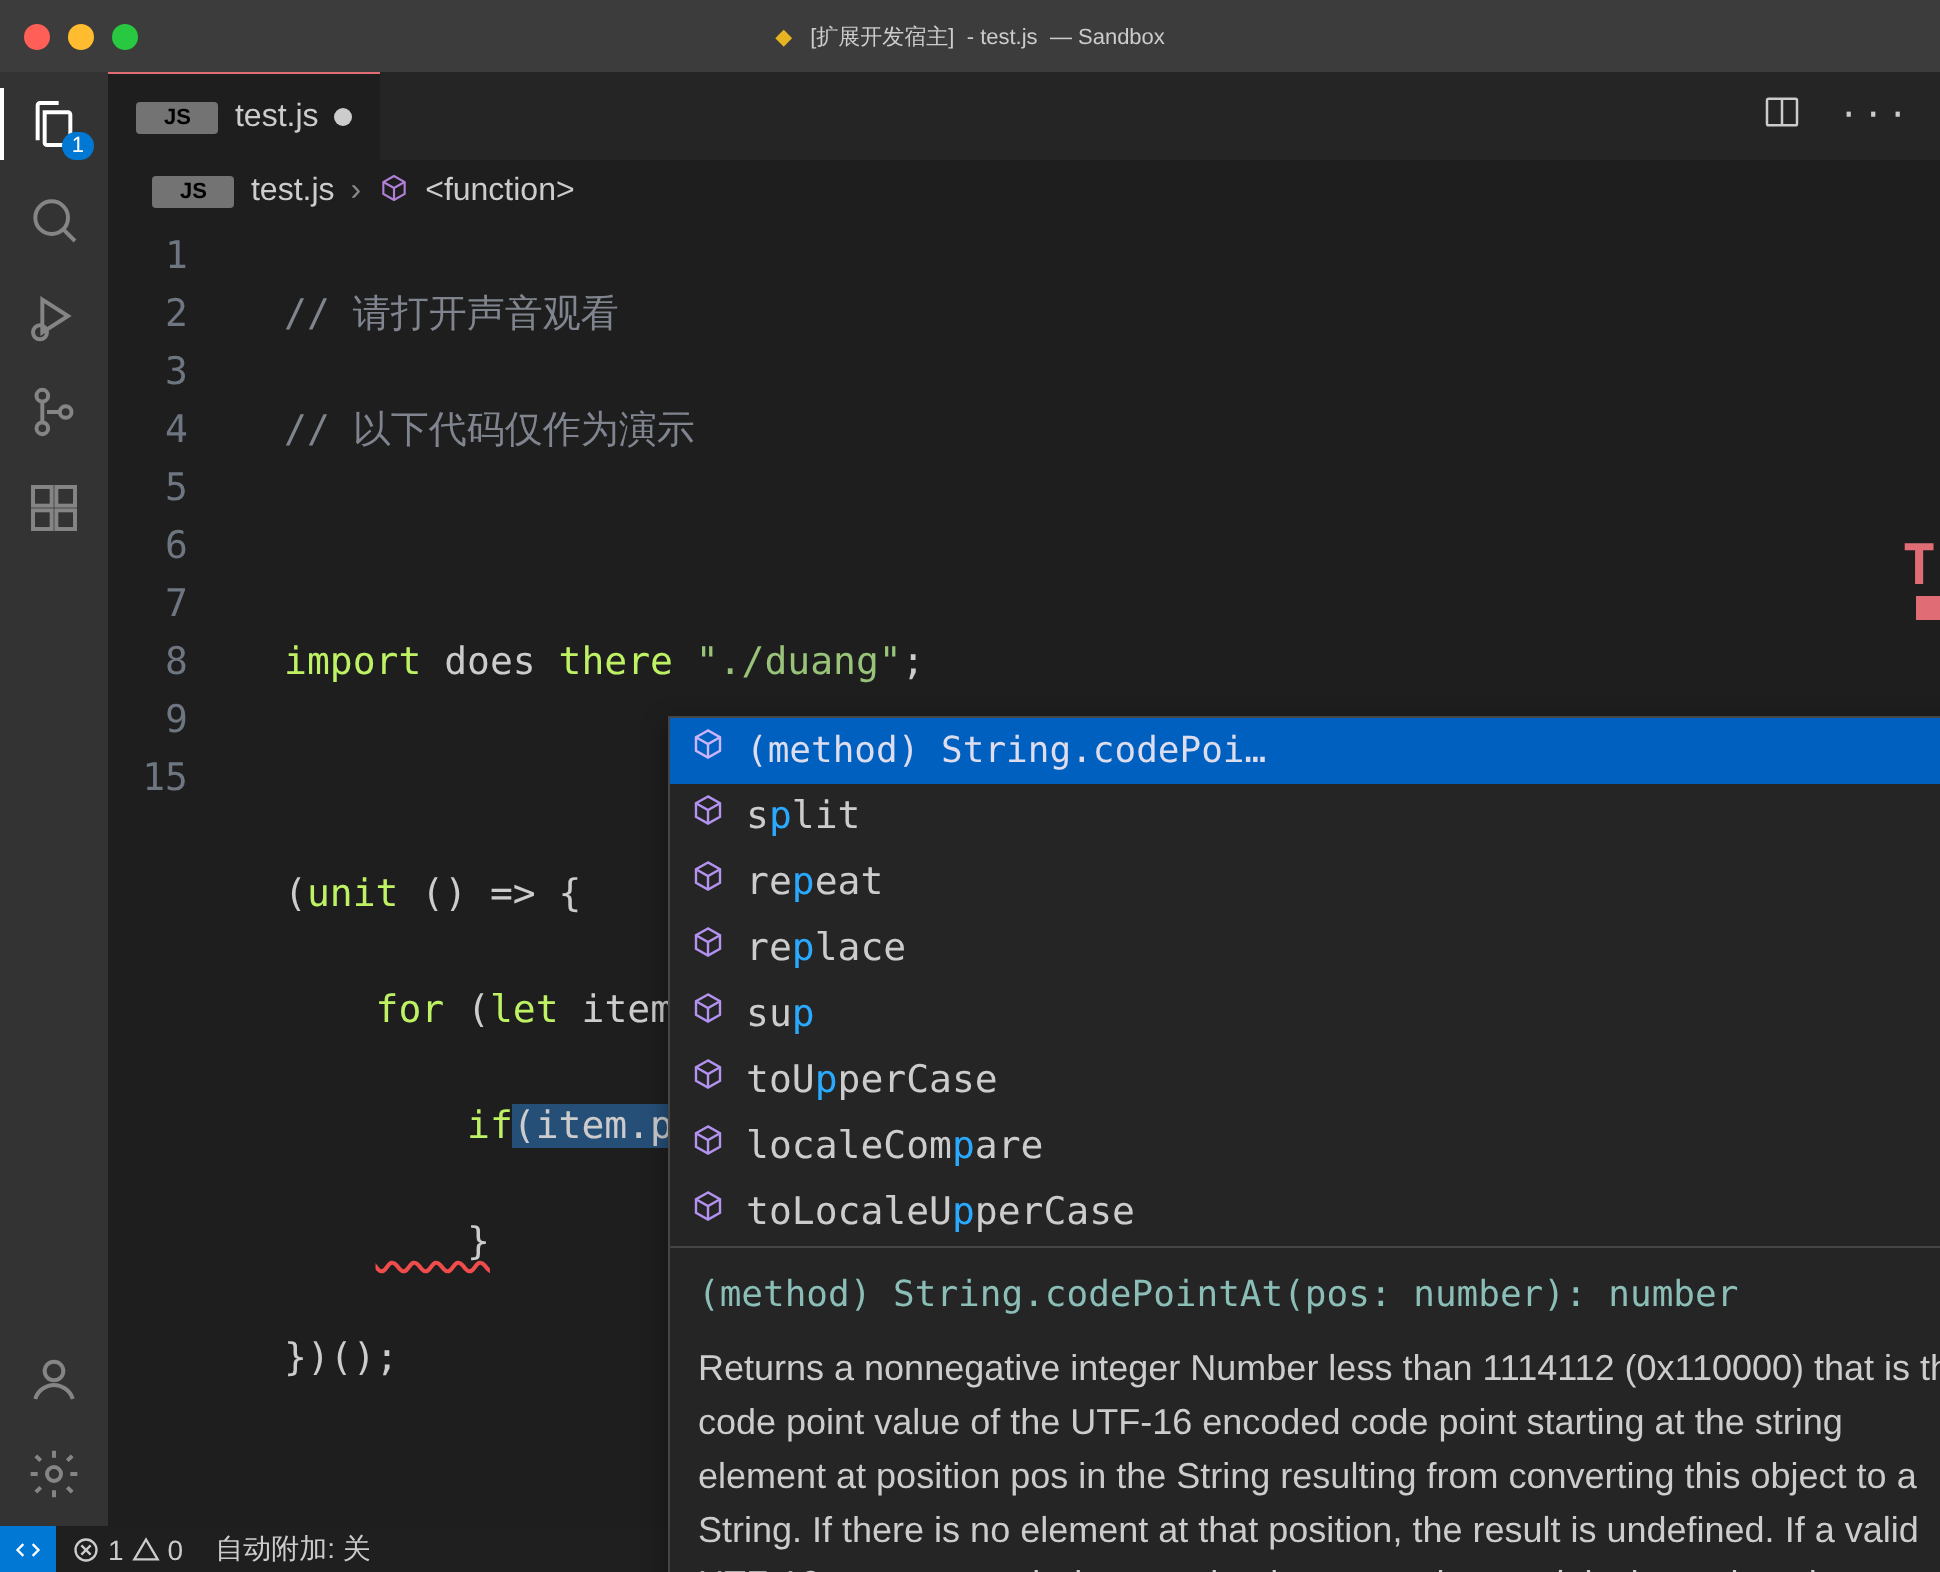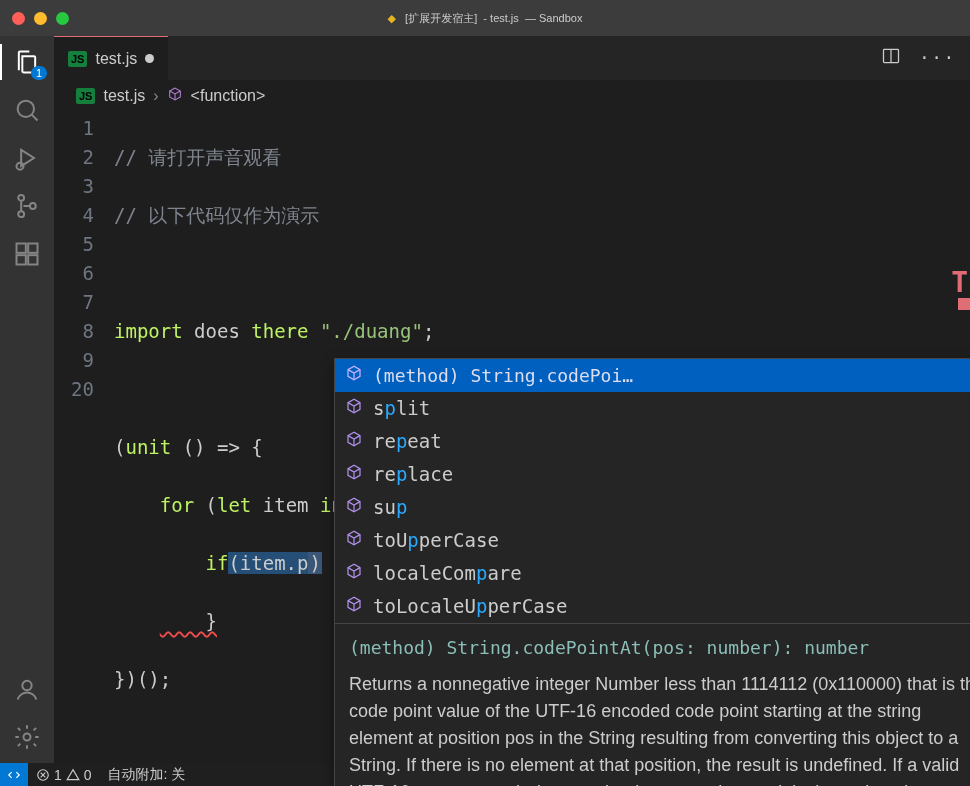--- a/index.html
+++ b/index.html
@@ -60,33 +60,33 @@
   .tab-right{ margin-left:auto; display:flex; align-items:center; gap:18px; padding-right:14px;}
   .tr-icon{ color:#ccc; cursor:pointer;}
   
   
   .crumb{
     height:32px; display:flex; align-items:center; padding-left:22px;
     font-family:-apple-system,sans-serif; font-size:16px; color:#ccc; gap:8px;
     background:#1e1e1e;
   }
   .js-badge{
-    background:#15803d; color:#000; font-weight:bold; font-size:11px;
-    padding:2px 3px; border-radius:2px; font-family:sans-serif;
+    background:#737373; color:#000; font-weight:bold; font-size:11px;
+    padding:2px 14px; border-radius:2px; font-family:sans-serif;
   }
   .crumb .sep{ color:#888;}
   .cube-icon{ color:#b180d7; }
   
   
   .code{
     flex:1; display:flex; font-size:19px; line-height:29px; position:relative;
     padding-top:2px;
   }
   .gutter{ width:60px; text-align:right; color:#6e7681; padding-right:20px; user-select:none;}
-  .lines{ flex:1; color:#ccc; white-space:pre; position:relative;}
+  .lines{ flex:1; color:#ccc; white-space:pre; position:relative;margin-left:28px;}
   .kw{ color:#bef264;}
   .cmt{ color:#7f848e;}
   .str{ color:#98c379;}
   .sel-bg{ background:#264f78; }
   .squig{ text-decoration: wavy underline #f14c4c 1.5px; text-underline-offset:3px;}
   .cursor-col{ background:#3a5779; padding:0 1px;}
   
   
   .suggest{
     position:absolute; left:280px; top:246px; width:668px;
@@ -229,21 +229,21 @@
       <div class="gutter">
         <div>1</div>
         <div>2</div>
         <div>3</div>
         <div>4</div>
         <div>5</div>
         <div>6</div>
         <div>7</div>
         <div>8</div>
         <div>9</div>
-        <div>20</div>
+        <div>15</div>
       </div>
       <div class="lines">
 <div><span class="cmt">// </span><span class="cmt">请打开声音观看</span></div>
 <div><span class="cmt">// </span><span class="cmt">以下代码仅作为演示</span></div>
 <div> </div>
 <div><span class="kw">import</span><span> does </span><span class="kw">there</span><span class="str"> "./duang"</span><span>;</span></div>
 <div> </div>
 <div><span>(</span><span class="kw">unit</span><span> () =&gt; {</span></div>
 <div><span>    </span><span class="kw">for</span><span> (</span><span class="kw">let</span><span> item </span><span class="kw">in</span><span> obj) {</span></div>
 <div><span>        </span><span class="kw">if</span><span class="sel-bg">(item.p</span><span class="cursor-col">)</span></div>

